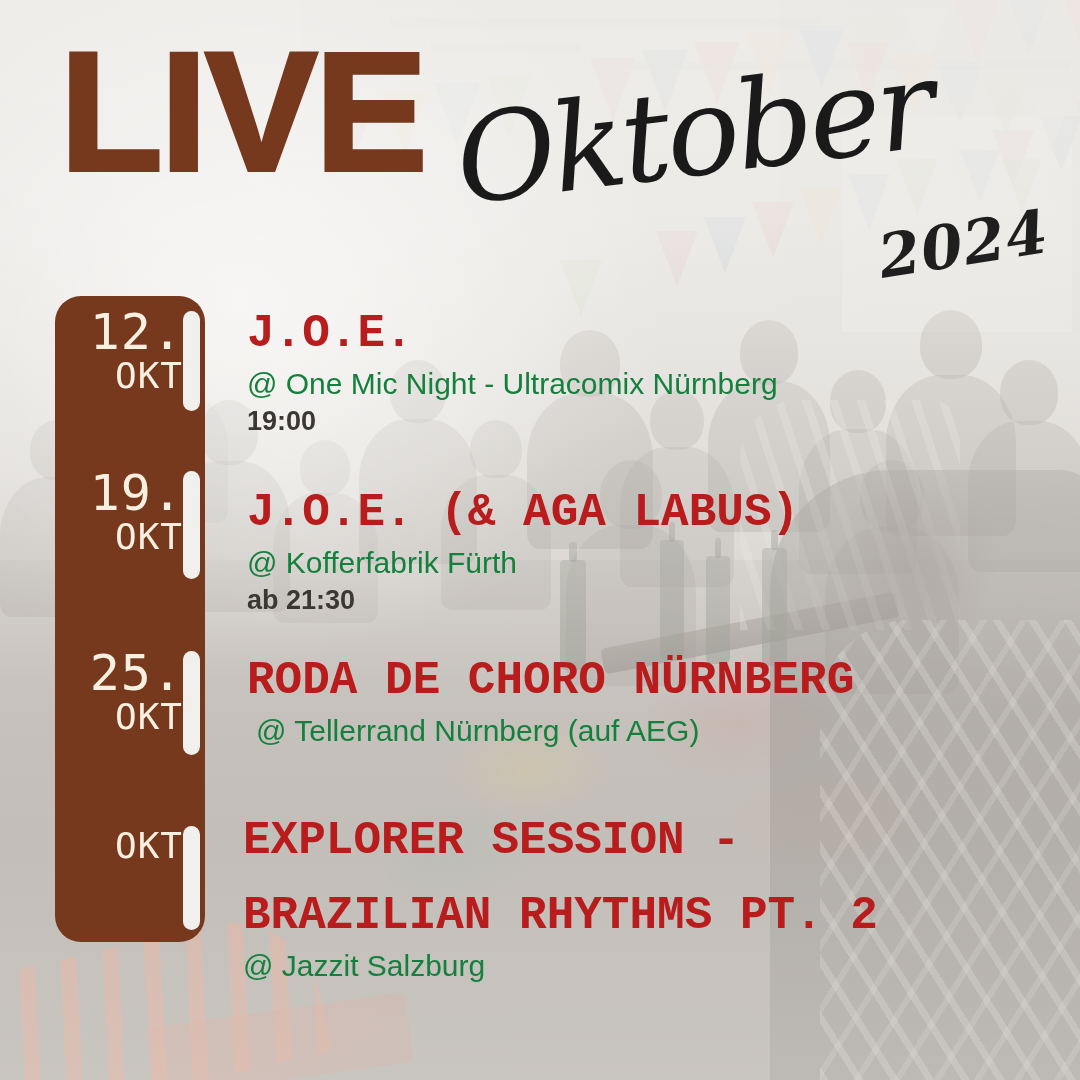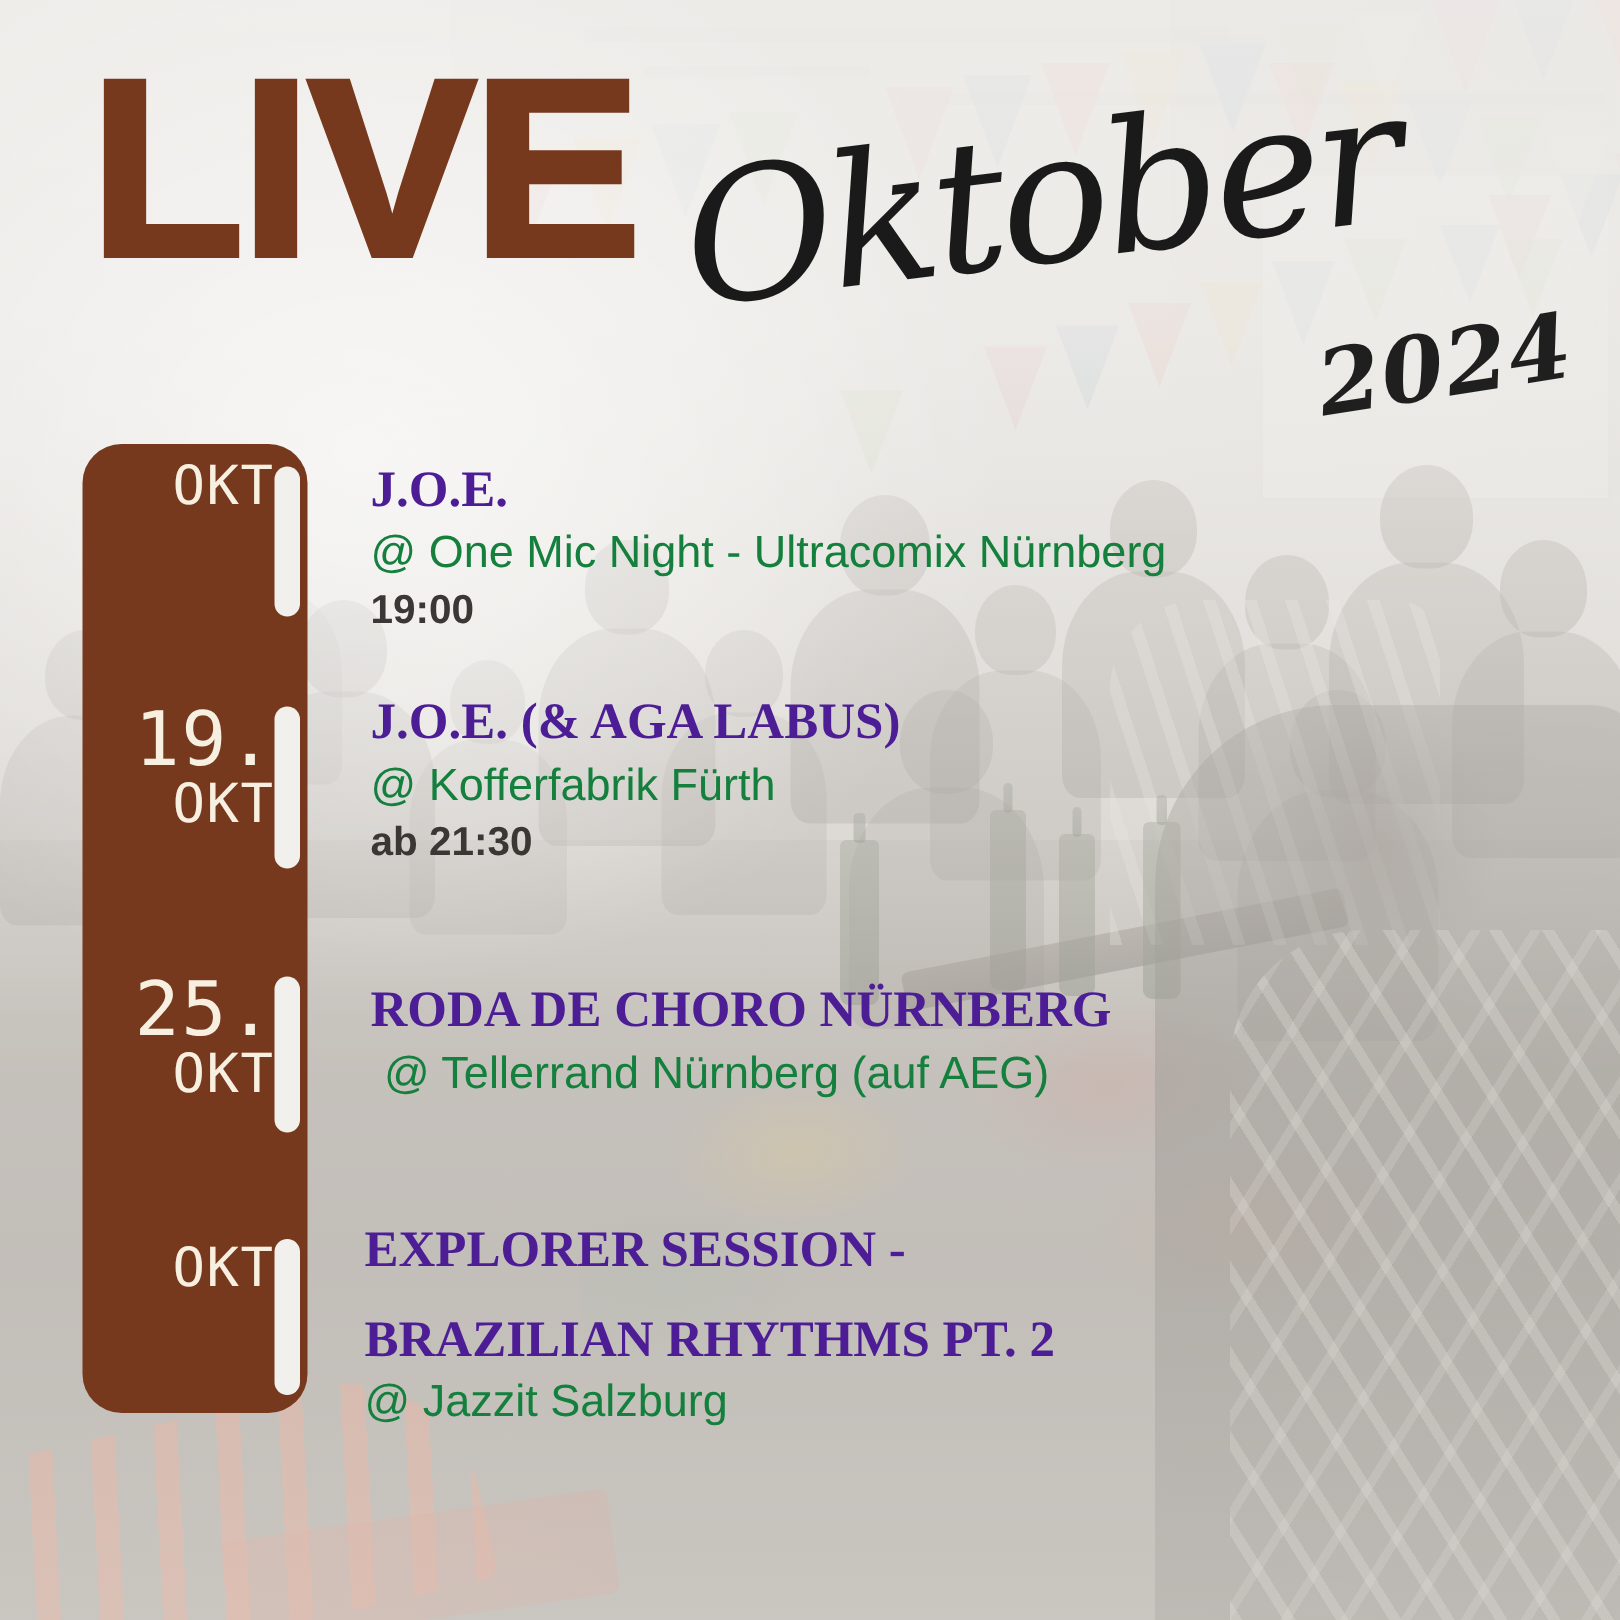--- a/index.html
+++ b/index.html
@@ -225,26 +225,26 @@
     color: #f7efe0;
     font-family: "DejaVu Sans Mono", monospace;
     line-height: 1.02;
   }
   .date-day { font-size: 50px; letter-spacing: 1px; }
   .date-mon { font-size: 36px; letter-spacing: 1px; }
 
   
   .event { position: absolute; left: 247px; }
   .ev-title {
-    font-family: Liberation Serif, serif;
+    font-family: Liberation Mono, monospace;
     font-weight: bold;
-    font-size: 34px;
+    font-size: 46px;
     line-height: 1.28;
     letter-spacing: 0px;
-    color: #4c1d95;
+    color: #b91c1c;
     white-space: pre;
   }
   .ev-venue {
     font-family: "Liberation Sans", sans-serif;
     font-size: 30px;
     line-height: 1.22;
     color: #15803d;
     margin-top: 2px;
   }
   .ev-time {
@@ -369,41 +369,42 @@
     <div class="date-rail"></div>
 
     <div id="notches">
         <div class="notch" style="top: 311px; height: 100px;"></div>
         <div class="notch" style="top: 471px; height: 108px;"></div>
         <div class="notch" style="top: 651px; height: 104px;"></div>
         <div class="notch" style="top: 826px; height: 104px;"></div>
       </div>
     <div id="dates">
         <div class="date-cell" style="top: 307px;">
+          <div class="date-day">12.</div>
           <div class="date-mon">OKT</div>
         </div>
         <div class="date-cell" style="top: 468px;">
           <div class="date-day">19.</div>
           <div class="date-mon">OKT</div>
         </div>
         <div class="date-cell" style="top: 648px;">
           <div class="date-day">25.</div>
           <div class="date-mon">OKT</div>
         </div>
         <div class="date-cell" style="top: 828px;">
           <div class="date-mon">OKT</div>
         </div>
       </div>
     <div id="events">
         <div class="event" style="top: 305px; left: 247px;">
           <div class="ev-title">J.O.E.</div>
           <div class="ev-venue">@ One Mic Night - Ultracomix Nürnberg</div>
           <div class="ev-time">19:00</div>
         </div>
-        <div class="event" style="top: 460px; left: 247px;">
+        <div class="event" style="top: 484px; left: 247px;">
           <div class="ev-title">J.O.E. (&amp; AGA LABUS)</div>
           <div class="ev-venue">@ Kofferfabrik Fürth</div>
           <div class="ev-time">ab 21:30</div>
         </div>
         <div class="event" style="top: 652px; left: 247px;">
           <div class="ev-title">RODA DE CHORO NÜRNBERG</div>
           <div class="ev-venue indent-1">@ Tellerrand Nürnberg (auf AEG)</div>
         </div>
         <div class="event" style="top: 812px; left: 243px;">
           <div class="ev-title">EXPLORER SESSION -</div>

